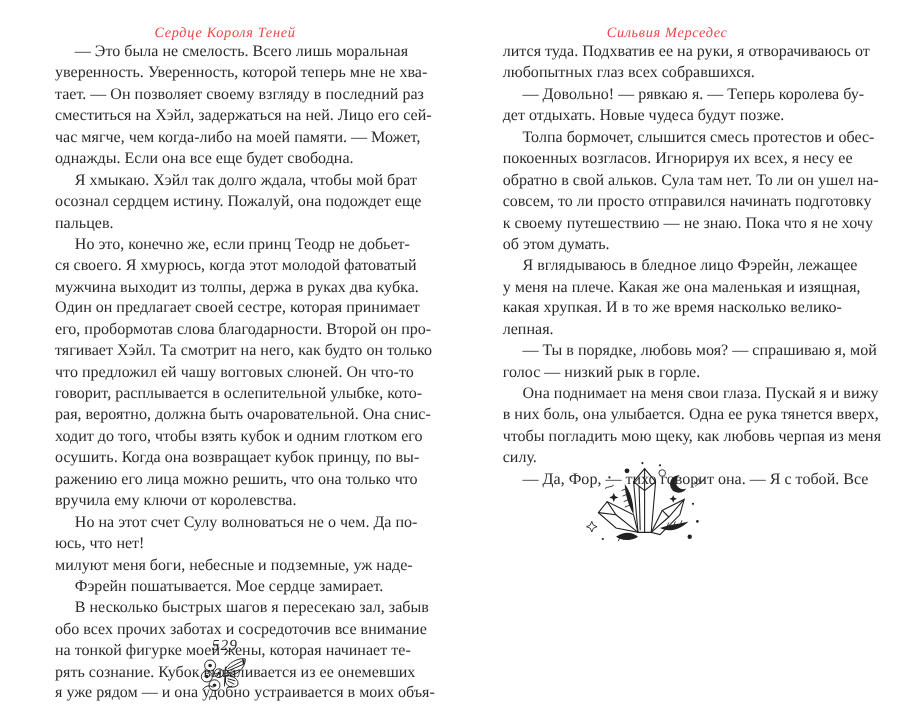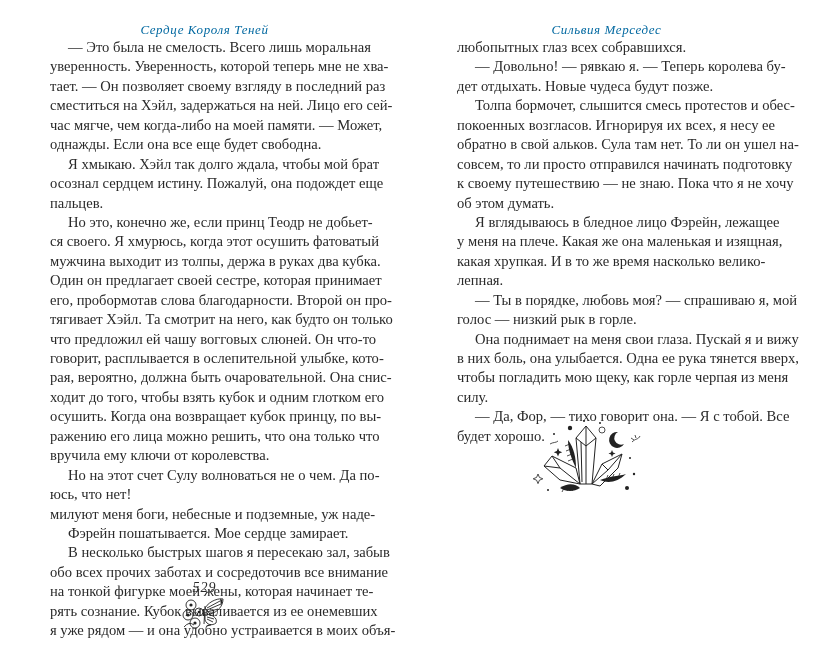--- a/index.html
+++ b/index.html
@@ -35,21 +35,21 @@
       background: #cfcfcf;
     }
     .running-head {
       position: absolute;
       top: 22px;
       left: 0; right: 0;
       text-align: center;
       font-style: italic;
       font-size: 13px;
       letter-spacing: 0.6px;
-      color: #0369a1;
+      color: #ef4444;
     }
     .text-block {
       position: absolute;
       top: 38px;
       width: 302px;
       font-size: 14.6px;
       line-height: 19.45px;
       text-align: justify;
       hyphens: manual;
     }
@@ -96,21 +96,21 @@
         <span class="line indent">— Это была не смелость. Всего лишь моральная</span>
         <span class="line">уверенность. Уверенность, которой теперь мне не хва-</span>
         <span class="line">тает. — Он позволяет своему взгляду в последний раз</span>
         <span class="line">сместиться на Хэйл, задержаться на ней. Лицо его сей-</span>
         <span class="line">час мягче, чем когда-либо на моей памяти. — Может,</span>
         <span class="line last">однажды. Если она все еще будет свободна.</span>
         <span class="line indent">Я хмыкаю. Хэйл так долго ждала, чтобы мой брат</span>
         <span class="line">осознал сердцем истину. Пожалуй, она подождет еще</span>
         <span class="line last">пальцев.</span>
         <span class="line indent">Но это, конечно же, если принц Теодр не добьет-</span>
-        <span class="line">ся своего. Я хмурюсь, когда этот осушить фатоватый</span>
+        <span class="line">ся своего. Я хмурюсь, когда этот молодой фатоватый</span>
         <span class="line">мужчина выходит из толпы, держа в руках два кубка.</span>
         <span class="line">Один он предлагает своей сестре, которая принимает</span>
         <span class="line">его, пробормотав слова благодарности. Второй он про-</span>
         <span class="line">тягивает Хэйл. Та смотрит на него, как будто он только</span>
         <span class="line">что предложил ей чашу вогговых слюней. Он что-то</span>
         <span class="line">говорит, расплывается в ослепительной улыбке, кото-</span>
         <span class="line">рая, вероятно, должна быть очаровательной. Она снис-</span>
         <span class="line">ходит до того, чтобы взять кубок и одним глотком его</span>
         <span class="line">осушить. Когда она возвращает кубок принцу, по вы-</span>
         <span class="line">ражению его лица можно решить, что она только что</span>
@@ -151,41 +151,41 @@
       </g>
       <path d="M40 3 C43 3 43 6 41 9" fill="#222"></path>
     </svg>
   </div>
 
   <div class="gutter"></div>
 
   <div class="page page-right">
     <div class="running-head">Сильвия Мерседес</div>
     <div class="text-block">
+        <span class="line">лится туда. Подхватив ее на руки, я отворачиваюсь от</span>
         <span class="line last">любопытных глаз всех собравшихся.</span>
         <span class="line indent">— Довольно! — рявкаю я. — Теперь королева бу-</span>
         <span class="line last">дет отдыхать. Новые чудеса будут позже.</span>
         <span class="line indent">Толпа бормочет, слышится смесь протестов и обес-</span>
         <span class="line">покоенных возгласов. Игнорируя их всех, я несу ее</span>
         <span class="line">обратно в свой альков. Сула там нет. То ли он ушел на-</span>
         <span class="line">совсем, то ли просто отправился начинать подготовку</span>
         <span class="line">к своему путешествию — не знаю. Пока что я не хочу</span>
         <span class="line last">об этом думать.</span>
         <span class="line indent">Я вглядываюсь в бледное лицо Фэрейн, лежащее</span>
         <span class="line">у меня на плече. Какая же она маленькая и изящная,</span>
         <span class="line">какая хрупкая. И в то же время насколько велико-</span>
         <span class="line last">лепная.</span>
         <span class="line indent">— Ты в порядке, любовь моя? — спрашиваю я, мой</span>
         <span class="line last">голос — низкий рык в горле.</span>
         <span class="line indent">Она поднимает на меня свои глаза. Пускай я и вижу</span>
         <span class="line">в них боль, она улыбается. Одна ее рука тянется вверх,</span>
-        <span class="line">чтобы погладить мою щеку, как горле черпая из меня</span>
+        <span class="line">чтобы погладить мою щеку, как любовь черпая из меня</span>
         <span class="line last">силу.</span>
         <span class="line indent">— Да, Фор, — тихо говорит она. — Я с тобой. Все</span>
-        <span class="line last">будет хорошо.</span>
       </div>
     <svg class="ornament-crystal" viewBox="0 0 112 84">
       <g fill="none" stroke="#222" stroke-width="1">
 
         <path d="M50 66 L46 20 L56 8 L66 20 L62 66 Z"></path>
         <path d="M46 20 L56 28 L66 20 M56 8 L56 28 M56 28 L56 66 M51 24 L52 64"></path>
 
         <path d="M14 48 L22 38 L46 50 L50 66 L30 62 Z"></path>
         <path d="M22 38 L30 50 L50 66 M30 50 L14 48"></path>
 

